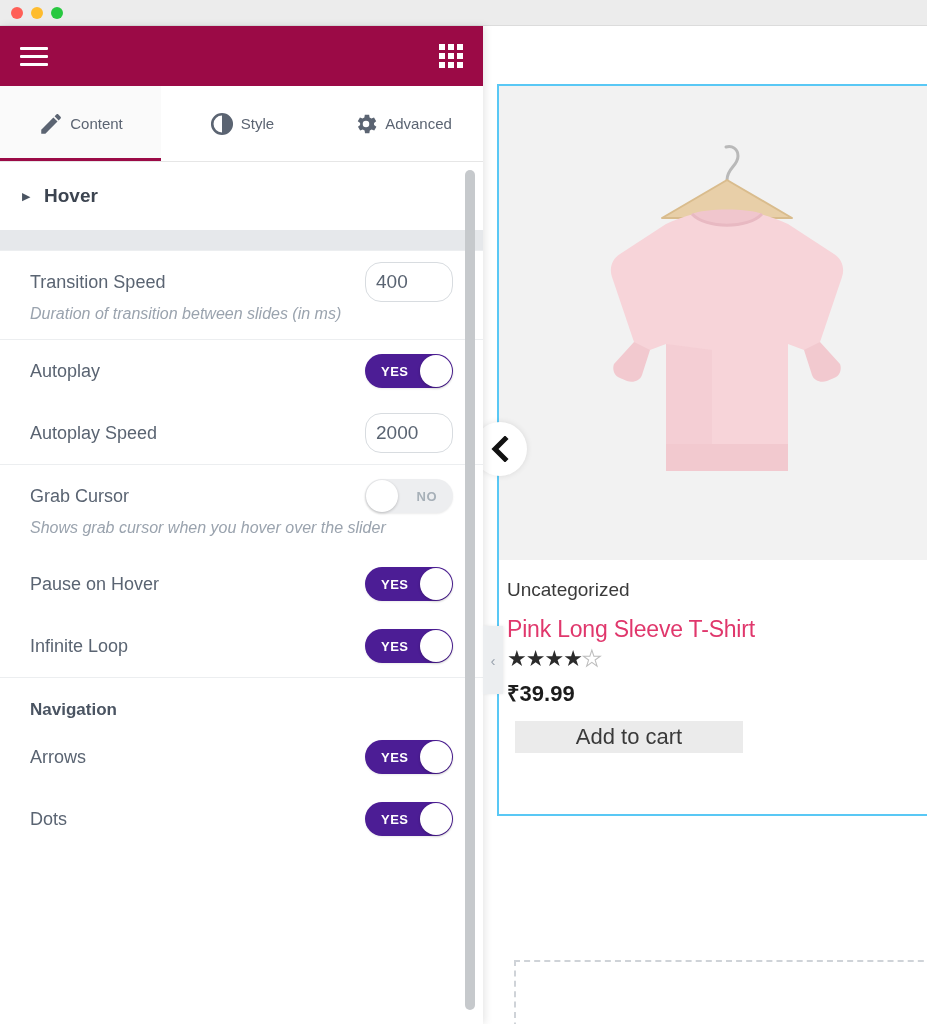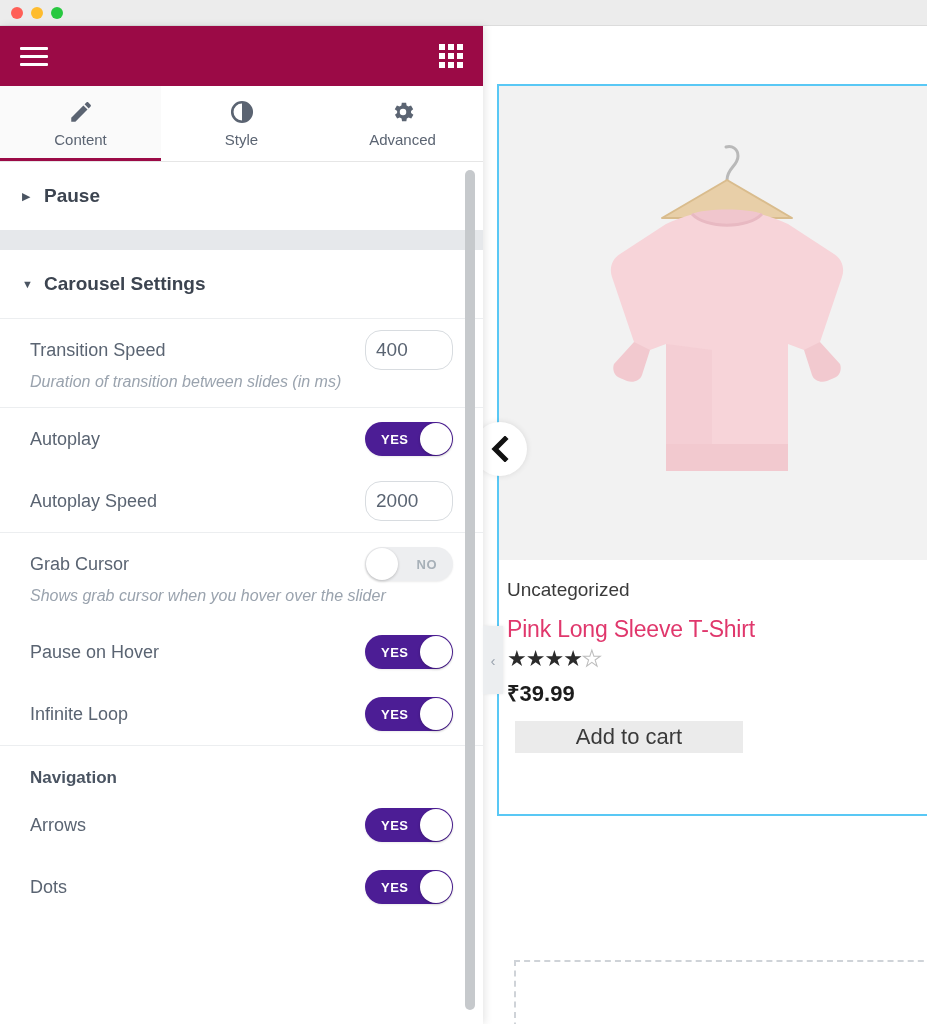--- a/index.html
+++ b/index.html
@@ -143,21 +143,21 @@
   .grid-icon {
     position: absolute; right: 20px;
     display: grid; grid-template-columns: repeat(3, 6px);
     grid-gap: 3px; cursor: pointer;
   }
   .grid-icon i { display: block; width: 6px; height: 6px; background: #fff; }
 
   
   .tabs { display: flex; height: 76px; background: #ffffff; border-bottom: 1px solid #e6e6e6; }
   .tab {
-    flex: 1; display: flex; flex-direction: column;
+    flex: 1; display: flex; flex-direction: row;
     align-items: center; justify-content: center; gap: 6px;
     color: #5b6472; font-size: 15px; cursor: pointer; position: relative;
     background: #ffffff;
   }
   .tab.active { background: #fafafa; }
   .tab.active::after {
     content: ""; position: absolute; bottom: 0; left: 0; right: 0;
     height: 3px; background: #9b0a46;
   }
   .tab svg { display: block; }
@@ -372,29 +372,25 @@
           <circle cx="12" cy="12" r="3" fill="#ffffff"></circle>
         </svg>
         <span>Advanced</span>
       </div>
     </div>
 
     <div class="panel-body">
 
       <div class="section-head">
         <span class="caret right"></span>
-        <span class="stitle">Pause</span>
+        <span class="stitle">Hover</span>
       </div>
 
       <div class="section-gap"></div>
 
-      <div class="section-head">
-        <span class="caret down"></span>
-        <span class="stitle">Carousel Settings</span>
-      </div>
       <div class="hr"></div>
 
       <div class="row">
         <span class="row-label">Transition Speed</span>
         <input class="num-input" type="text" value="400" style="">
       </div>
       <div class="row-help">Duration of transition between slides (in ms)</div>
       <div class="hr"></div>
 
       <div class="row">

